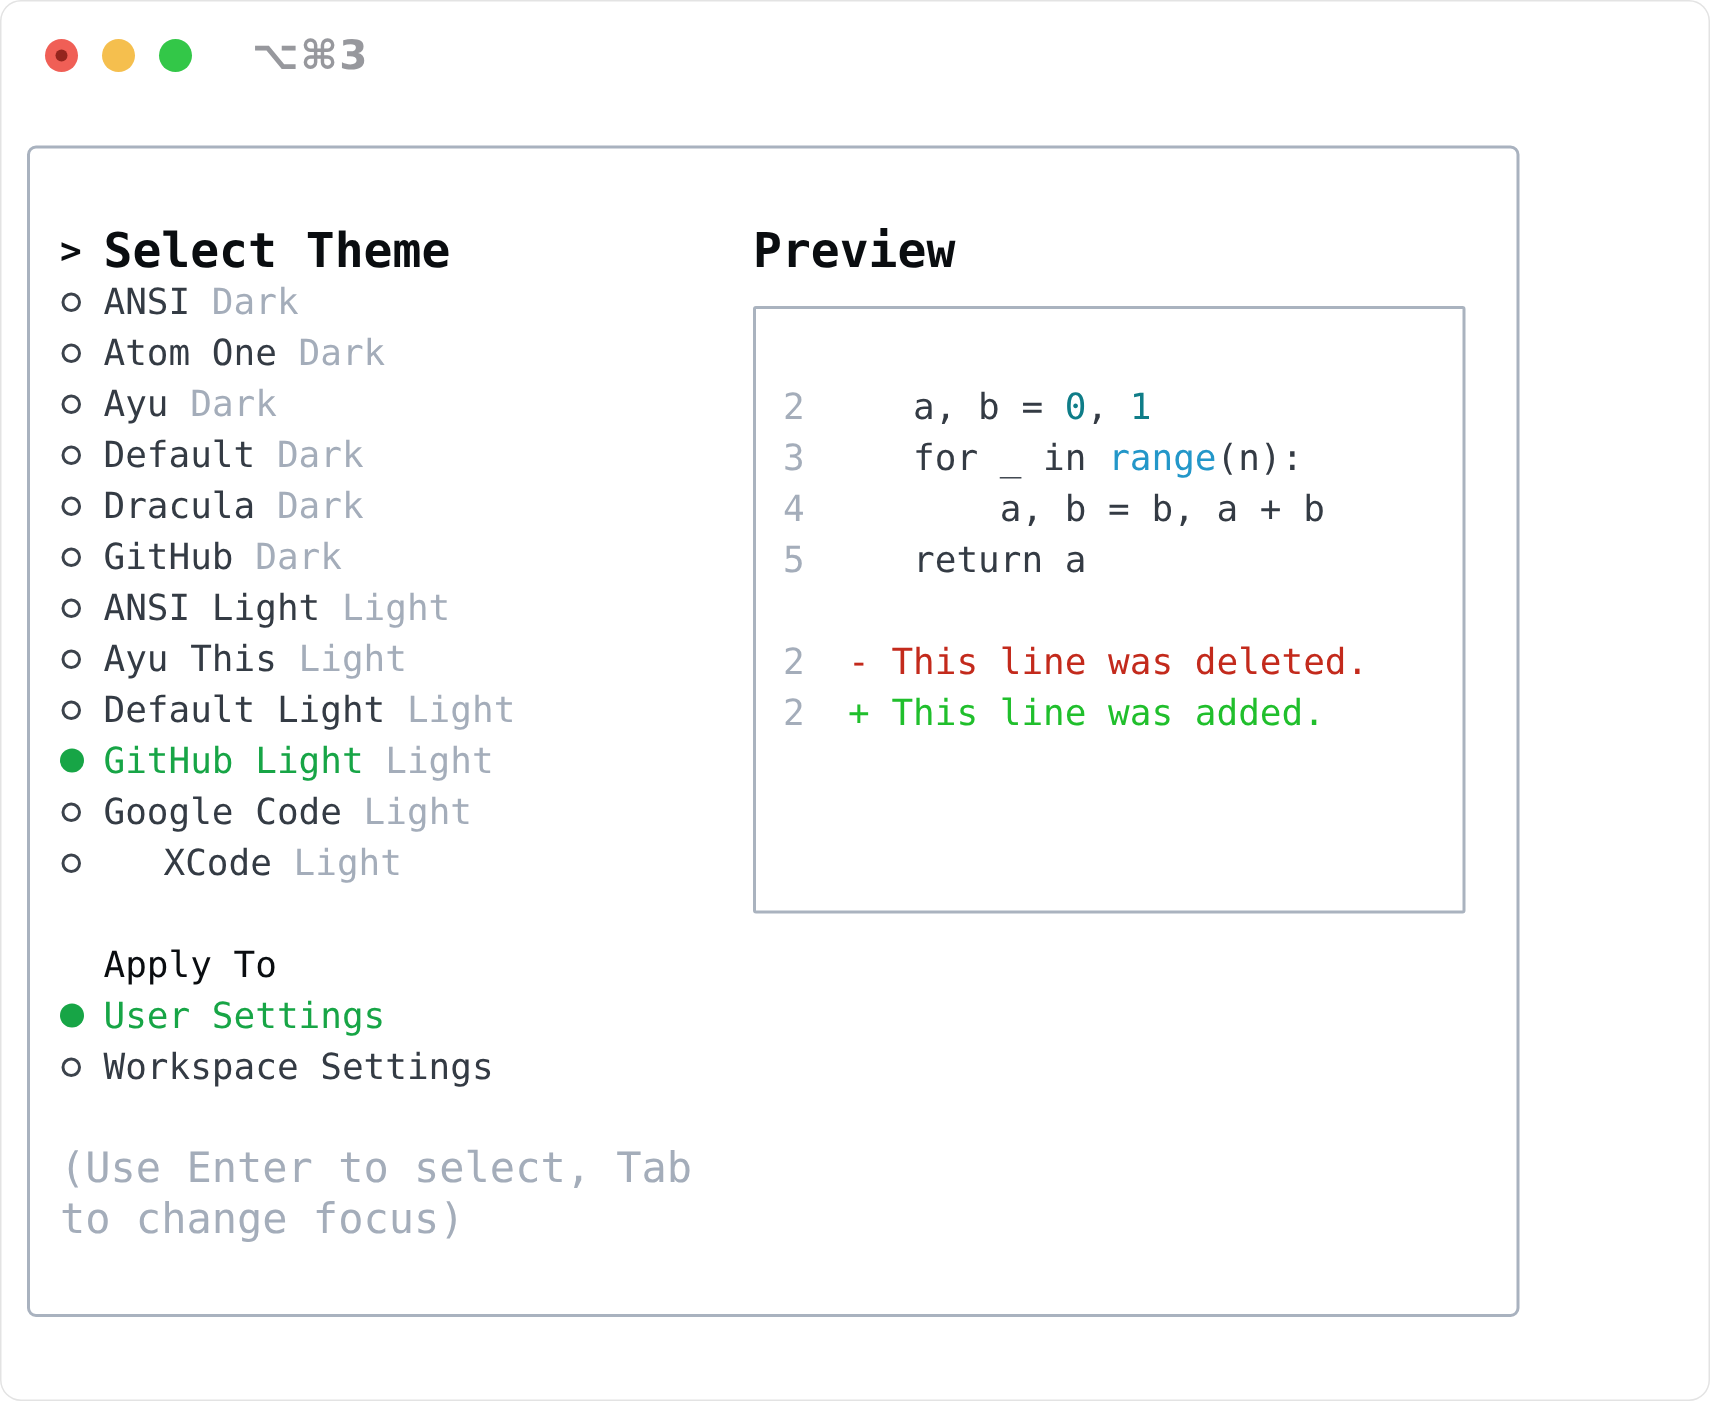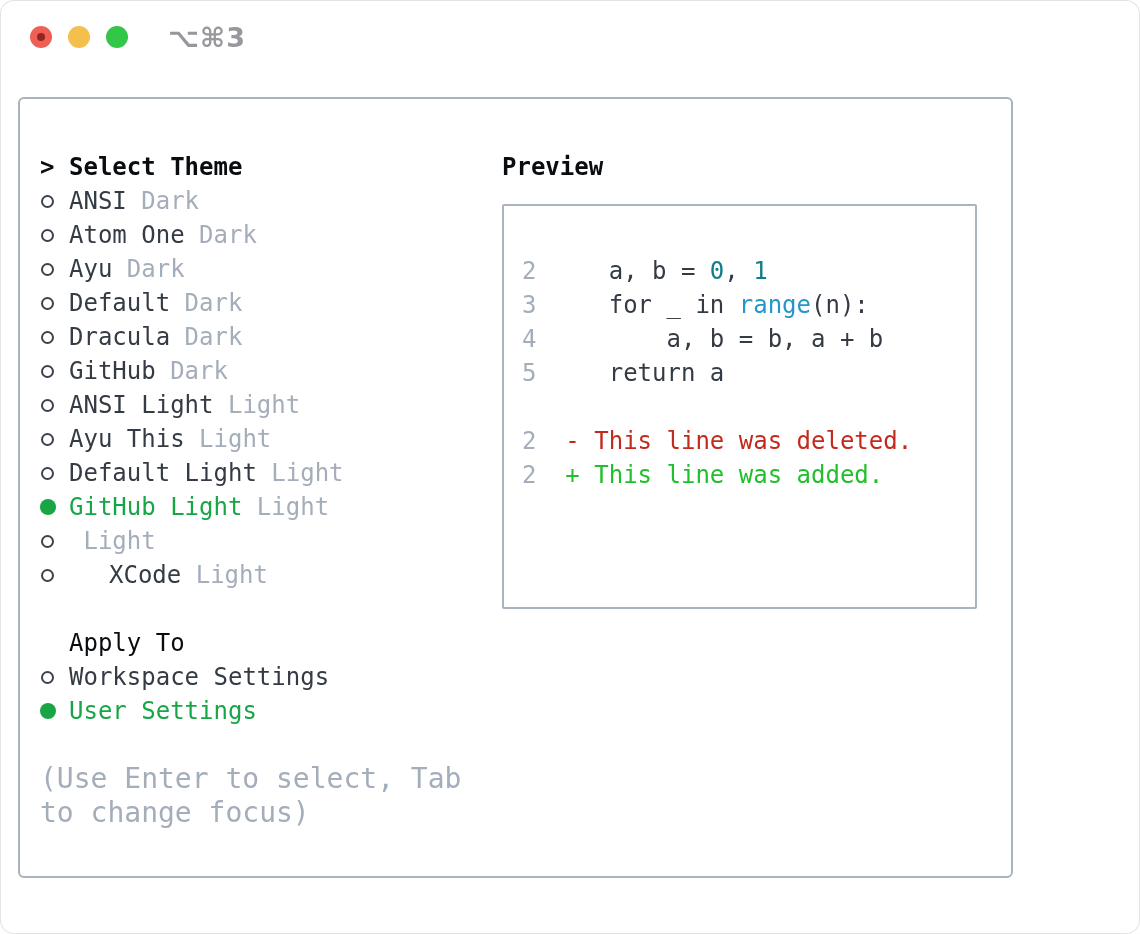--- a/index.html
+++ b/index.html
@@ -40,21 +40,21 @@
   .left-col { width: 462px; flex: 0 0 462px; }
   .right-col { flex: 1; }
   .row { display: flex; align-items: center; height: 34px; font-size: 24px; white-space: pre; }
   .marker-col { width: 29px; flex: 0 0 29px; display: flex; align-items: center; }
   .cursor-glyph { font-weight: bold; font-size: 24px; }
   .ring {
     width: 13px; height: 13px; border-radius: 50%;
     border: 2px solid #3c434c; margin-left: 1px;
   }
   .dot-sel { width: 16px; height: 16px; border-radius: 50%; }
-  .heading { font-weight: bold; font-size: 24px; }
+  .heading { font-weight: bold; font-size: 32px; }
   .spacer { height: 34px; }
   .help {
     width: 430px; font-size: 28px; line-height: 34px;
     margin-top: 34px; white-space: normal;
   }
   
   .preview-title-row { height: 34px; display: flex; align-items: center; }
   .preview-box {
     margin-top: 20px; width: 475px; height: 405px;
     border: 2px solid #aab3bf; border-radius: 2px;
@@ -94,34 +94,34 @@
           <div class="row"><span class="marker-col"><span class="ring" style="border-color: rgb(60, 67, 76);"></span></span><span style="color: rgb(52, 59, 68);">ANSI</span><span style="color: rgb(164, 173, 186);"> Dark</span></div>
           <div class="row"><span class="marker-col"><span class="ring" style="border-color: rgb(60, 67, 76);"></span></span><span style="color: rgb(52, 59, 68);">Atom One</span><span style="color: rgb(164, 173, 186);"> Dark</span></div>
           <div class="row"><span class="marker-col"><span class="ring" style="border-color: rgb(60, 67, 76);"></span></span><span style="color: rgb(52, 59, 68);">Ayu</span><span style="color: rgb(164, 173, 186);"> Dark</span></div>
           <div class="row"><span class="marker-col"><span class="ring" style="border-color: rgb(60, 67, 76);"></span></span><span style="color: rgb(52, 59, 68);">Default</span><span style="color: rgb(164, 173, 186);"> Dark</span></div>
           <div class="row"><span class="marker-col"><span class="ring" style="border-color: rgb(60, 67, 76);"></span></span><span style="color: rgb(52, 59, 68);">Dracula</span><span style="color: rgb(164, 173, 186);"> Dark</span></div>
           <div class="row"><span class="marker-col"><span class="ring" style="border-color: rgb(60, 67, 76);"></span></span><span style="color: rgb(52, 59, 68);">GitHub</span><span style="color: rgb(164, 173, 186);"> Dark</span></div>
           <div class="row"><span class="marker-col"><span class="ring" style="border-color: rgb(60, 67, 76);"></span></span><span style="color: rgb(52, 59, 68);">ANSI Light</span><span style="color: rgb(164, 173, 186);"> Light</span></div>
           <div class="row"><span class="marker-col"><span class="ring" style="border-color: rgb(60, 67, 76);"></span></span><span style="color: rgb(52, 59, 68);">Ayu This</span><span style="color: rgb(164, 173, 186);"> Light</span></div>
           <div class="row"><span class="marker-col"><span class="ring" style="border-color: rgb(60, 67, 76);"></span></span><span style="color: rgb(52, 59, 68);">Default Light</span><span style="color: rgb(164, 173, 186);"> Light</span></div>
           <div class="row"><span class="marker-col"><span class="dot-sel" style="background: rgb(23, 165, 70);"></span></span><span style="color: rgb(23, 165, 70);">GitHub Light</span><span style="color: rgb(164, 173, 186);"> Light</span></div>
-          <div class="row"><span class="marker-col"><span class="ring" style="border-color: rgb(60, 67, 76);"></span></span><span style="color: rgb(164, 173, 186);"> Light</span></div>
+          <div class="row"><span class="marker-col"><span class="ring" style="border-color: rgb(60, 67, 76);"></span></span><span style="color: rgb(52, 59, 68);">Google Code</span><span style="color: rgb(164, 173, 186);"> Light</span></div>
           <div class="row"><span class="marker-col"><span class="ring" style="border-color: rgb(60, 67, 76);"></span></span><span style="color: rgb(52, 59, 68); margin-left: 40px;">XCode</span><span style="color: rgb(164, 173, 186);"> Light</span></div>
         </div>
 
       <div class="spacer"></div>
 
       <div class="row">
         <span class="marker-col"></span>
         <span id="apply-to-title" style="color: rgb(10, 13, 16);">Apply To</span>
       </div>
 
       <div id="apply-list">
+          <div class="row"><span class="marker-col"><span class="dot-sel" style="background: rgb(23, 165, 70);"></span></span><span style="color: rgb(23, 165, 70);">User Settings</span></div>
           <div class="row"><span class="marker-col"><span class="ring" style="border-color: rgb(60, 67, 76);"></span></span><span style="color: rgb(52, 59, 68);">Workspace Settings</span></div>
-          <div class="row"><span class="marker-col"><span class="dot-sel" style="background: rgb(23, 165, 70);"></span></span><span style="color: rgb(23, 165, 70);">User Settings</span></div>
         </div>
 
       <div class="help" id="help-text" style="color: rgb(164, 173, 186);">(Use Enter to select, Tab to change focus)</div>
     </div>
 
     <div class="right-col">
       <div class="preview-title-row">
         <span class="heading" id="preview-title" style="color: rgb(10, 13, 16);">Preview</span>
       </div>
       <div class="preview-box" id="preview-box">

